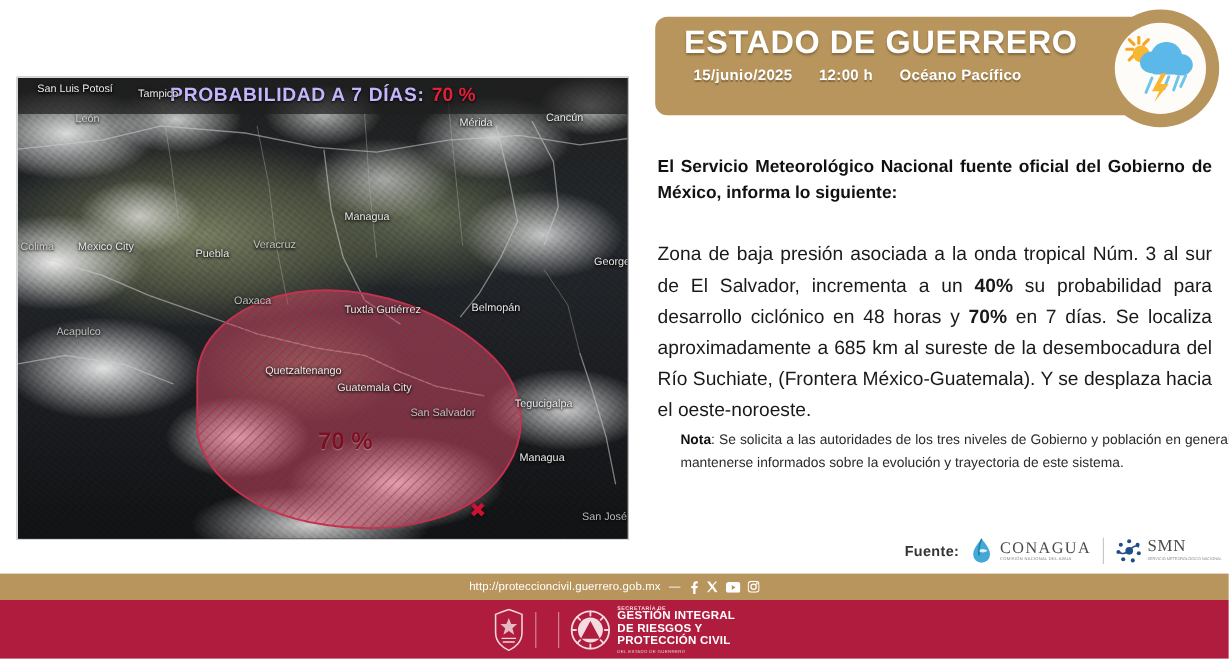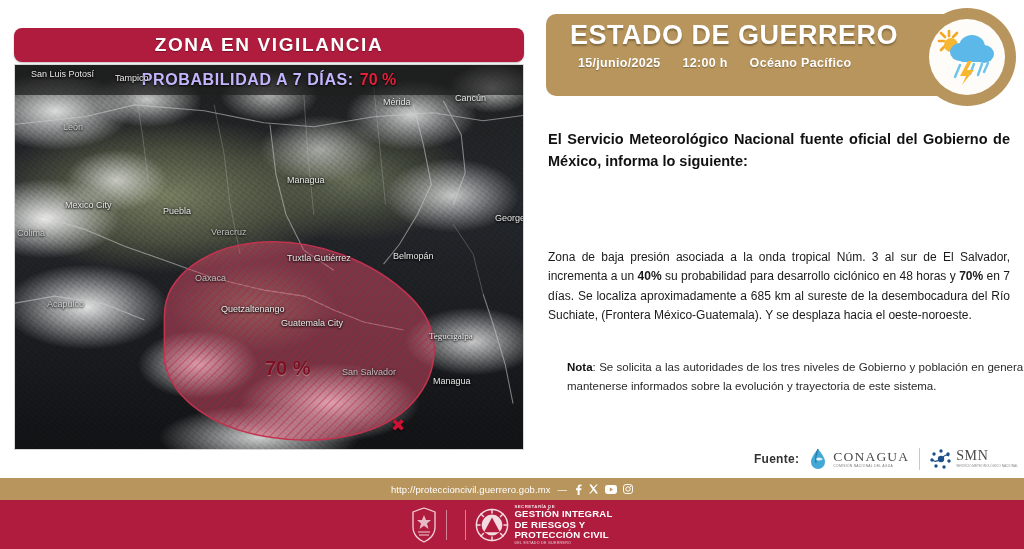--- a/index.html
+++ b/index.html
@@ -78,21 +78,21 @@
   .prob-bar .t1{color:#c4b5fd;font-size:16px;font-weight:bold;letter-spacing:.6px;
     text-shadow:0 1px 2px rgba(0,0,0,.9);}
   .prob-bar .t2{color:#e2203a;font-size:16px;font-weight:bold;margin-left:6px;
     text-shadow:0 1px 2px rgba(0,0,0,.9);}
 
   .city{
     position:absolute;color:#e9e9e9;font-size:9px;white-space:nowrap;
     text-shadow:0 1px 2px rgba(0,0,0,.95),0 0 3px rgba(0,0,0,.8);
     pointer-events:none;
   }
-  .city.dim{color:#d2d2d2;opacity:.85;margin-top:28px;}
+  .city.dim{color:#d2d2d2;opacity:.85;}
 
   .zone-label{
     position:absolute;left:250px;top:292px;
     color:#7d0f22;font-size:20px;font-weight:bold;
     text-shadow:0 1px 1px rgba(255,255,255,.35);
   }
   .x-mark{
     position:absolute;left:376px;top:352px;
     color:#cc1133;font-size:17px;font-weight:bold;line-height:1;
     text-shadow:0 1px 2px rgba(0,0,0,.6);
@@ -127,21 +127,21 @@
     display:flex;align-items:center;justify-content:center;
   }
 
   .lead{
     position:absolute;left:8px;top:128px;width:462px;
     font-size:14.5px;font-weight:bold;color:#111;line-height:1.55;
     text-align:justify;
   }
   .body-text{
     position:absolute;left:8px;top:200px;width:462px;
-    font-size:12px;color:#1a1a1a;line-height:1.62;text-align:justify;margin-top:48px;
+    font-size:16px;color:#1a1a1a;line-height:1.62;text-align:justify;
   }
   .body-text b{font-weight:bold;}
   .note{
     position:absolute;left:7px;top:358px;width:462px;
     font-size:11.5px;color:#2a2a2a;line-height:1.62;text-align:justify;margin-left:20px;
   }
   .note b{font-weight:bold;color:#111;}
 
   .source-row{
     position:absolute;left:8px;top:444px;width:470px;height:30px;
@@ -186,23 +186,20 @@
   .f-pc .l2{color:#ffffff;font-size:9.6px;font-weight:bold;letter-spacing:.2px;}
   .f-pc .l5{color:#e8ccd3;font-size:3.6px;letter-spacing:.3px;}
 </style>
 </head>
 <body>
 
 <div class="stage">
 
   <div class="left-panel">
 
-    <div class="watch-banner">
-      <span>ZONA EN VIGILANCIA</span>
-    </div>
 
     <div class="map">
       <div class="sat">
         <div class="sat-base"></div>
         <div class="sat-clouds"></div>
         <div class="sat-noise"></div>
 
         <svg class="sat-lines" viewBox="0 0 510 386" preserveAspectRatio="none">
           <g fill="none" stroke="#cfcfcf" stroke-width="1.1" opacity=".55">
             <path d="M-5 60 L70 52 L120 40 L190 46 L250 58 L300 62 L360 52 L420 48 L470 56 L515 50"></path>
@@ -252,21 +249,21 @@
             <div class="city dim" style="left: 196px; top: 134px;">Veracruz</div>
             <div class="city" style="left: 272px; top: 110px;">Managua</div>
             <div class="city" style="left: 480px; top: 148px;">George</div>
             <div class="city dim" style="left: 180px; top: 180px;">Oaxaca</div>
             <div class="city" style="left: 272px; top: 188px;">Tuxtla Gutiérrez</div>
             <div class="city" style="left: 378px; top: 186px;">Belmopán</div>
             <div class="city dim" style="left: 32px; top: 206px;">Acapulco</div>
             <div class="city" style="left: 206px; top: 239px;">Quetzaltenango</div>
             <div class="city" style="left: 246px; top: 253px; padding-left: 20px;">Guatemala City</div>
             <div class="city dim" style="left: 327px; top: 274px;">San Salvador</div>
-            <div class="city" style="left: 414px; top: 266px; font-family: Liberation Serif, serif;">Tegucigalpa</div>
+            <div class="city" style="left: 414px; top: 266px;">Tegucigalpa</div>
             <div class="city" style="left: 418px; top: 311px;">Managua</div>
             <div class="city dim" style="left: 470px; top: 360px;">San José</div>
           </div>
 
         <div class="zone-label">70 %</div>
         <div class="x-mark">✖</div>
       </div>
     </div>
   </div>
 

